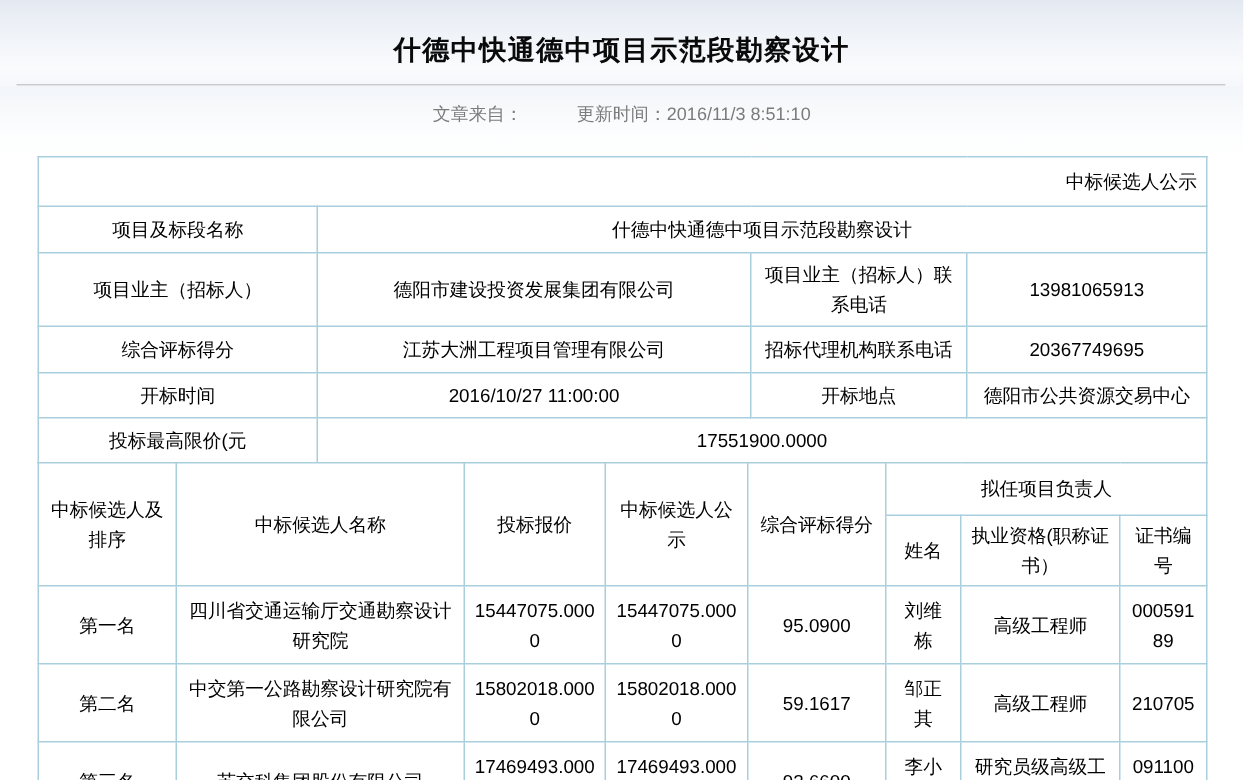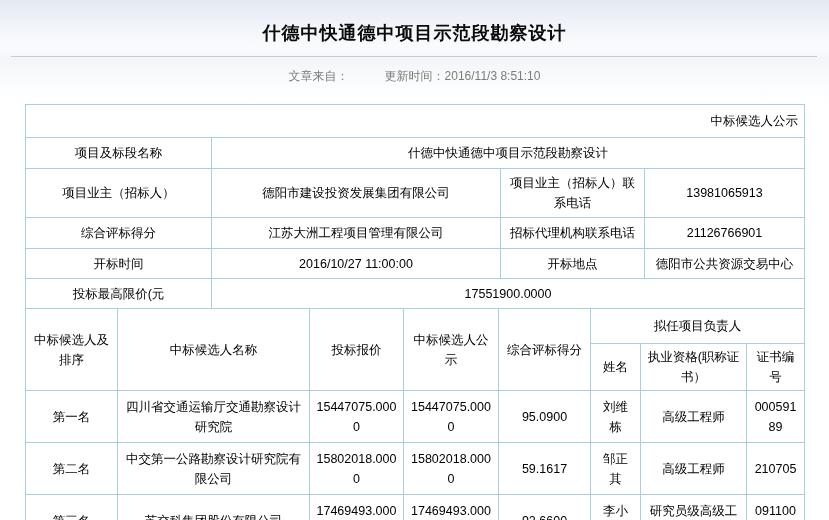--- a/index.html
+++ b/index.html
@@ -79,21 +79,21 @@
     <tr class="row-h44">
       <td>项目业主（招标人）</td>
       <td>德阳市建设投资发展集团有限公司</td>
       <td>项目业主（招标人）联系电话</td>
       <td>13981065913</td>
     </tr>
     <tr class="row-h27">
       <td>综合评标得分</td>
       <td>江苏大洲工程项目管理有限公司</td>
       <td>招标代理机构联系电话</td>
-      <td>21126766901</td>
+      <td>20367749695</td>
     </tr>
     <tr class="row-h26">
       <td>开标时间</td>
       <td>2016/10/27 11:00:00</td>
       <td>开标地点</td>
       <td>德阳市公共资源交易中心</td>
     </tr>
     <tr class="row-h26">
       <td>投标最高限价(元</td>
       <td colspan="3">17551900.0000</td>

